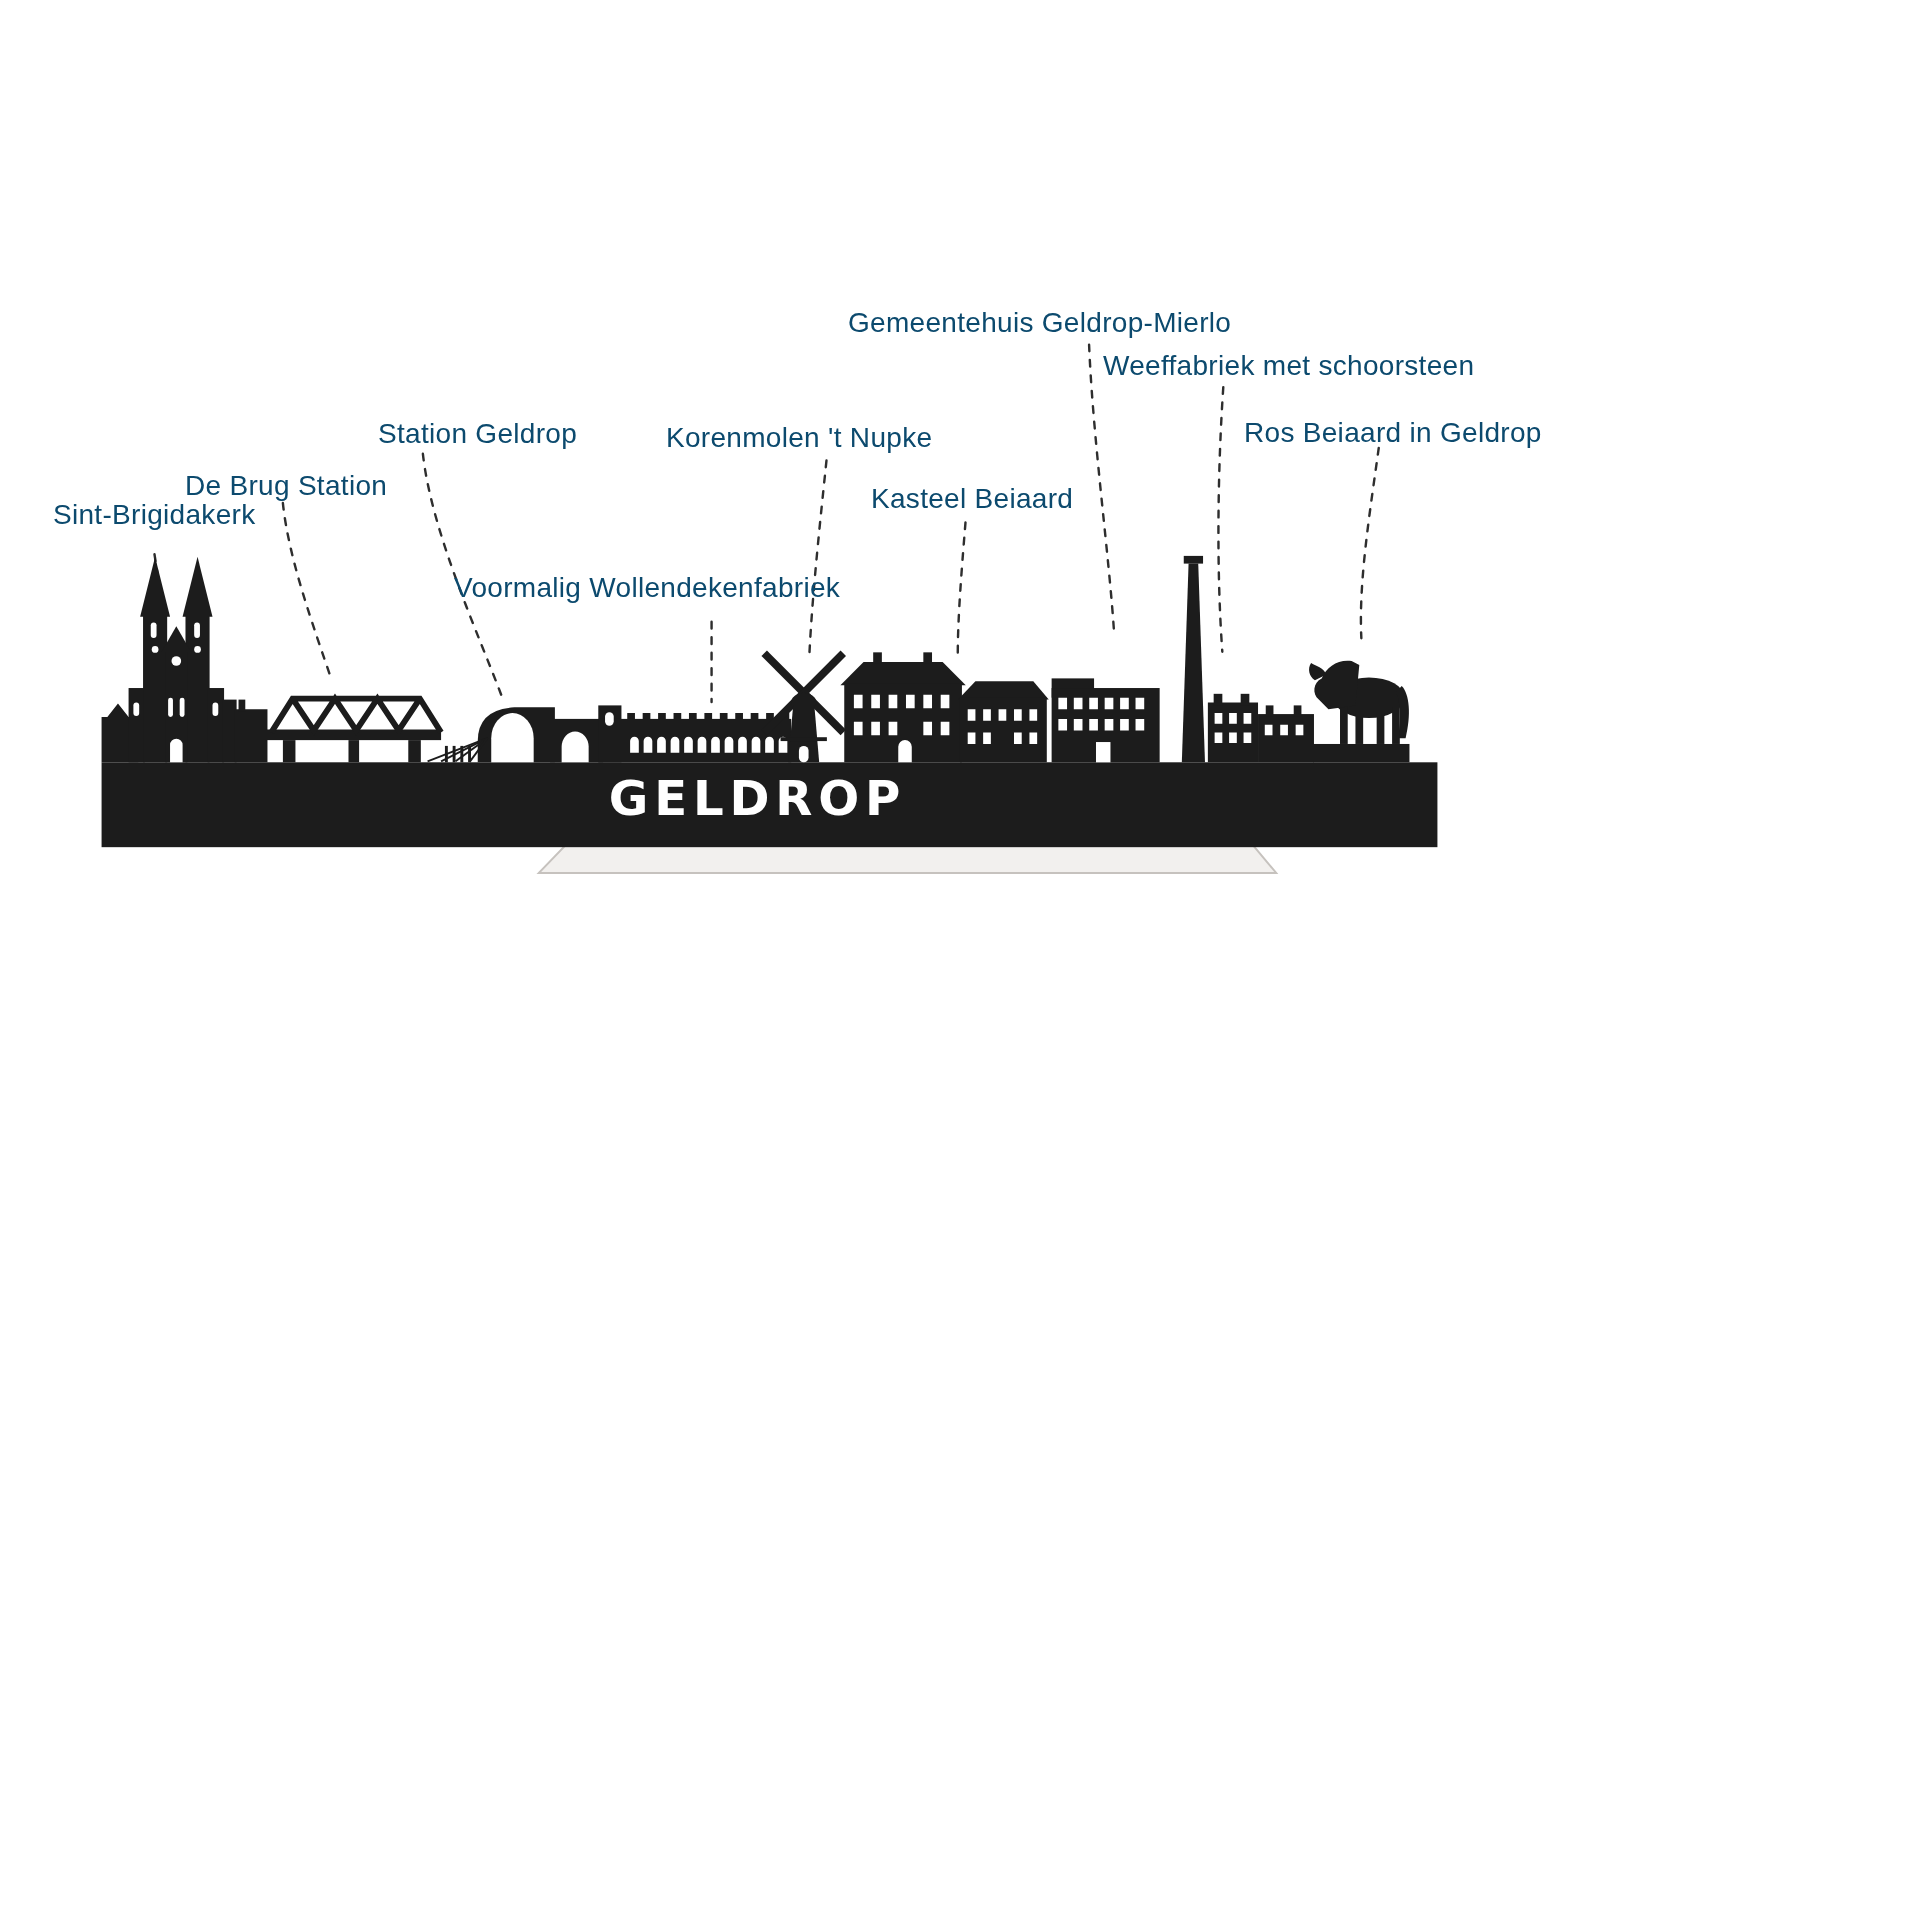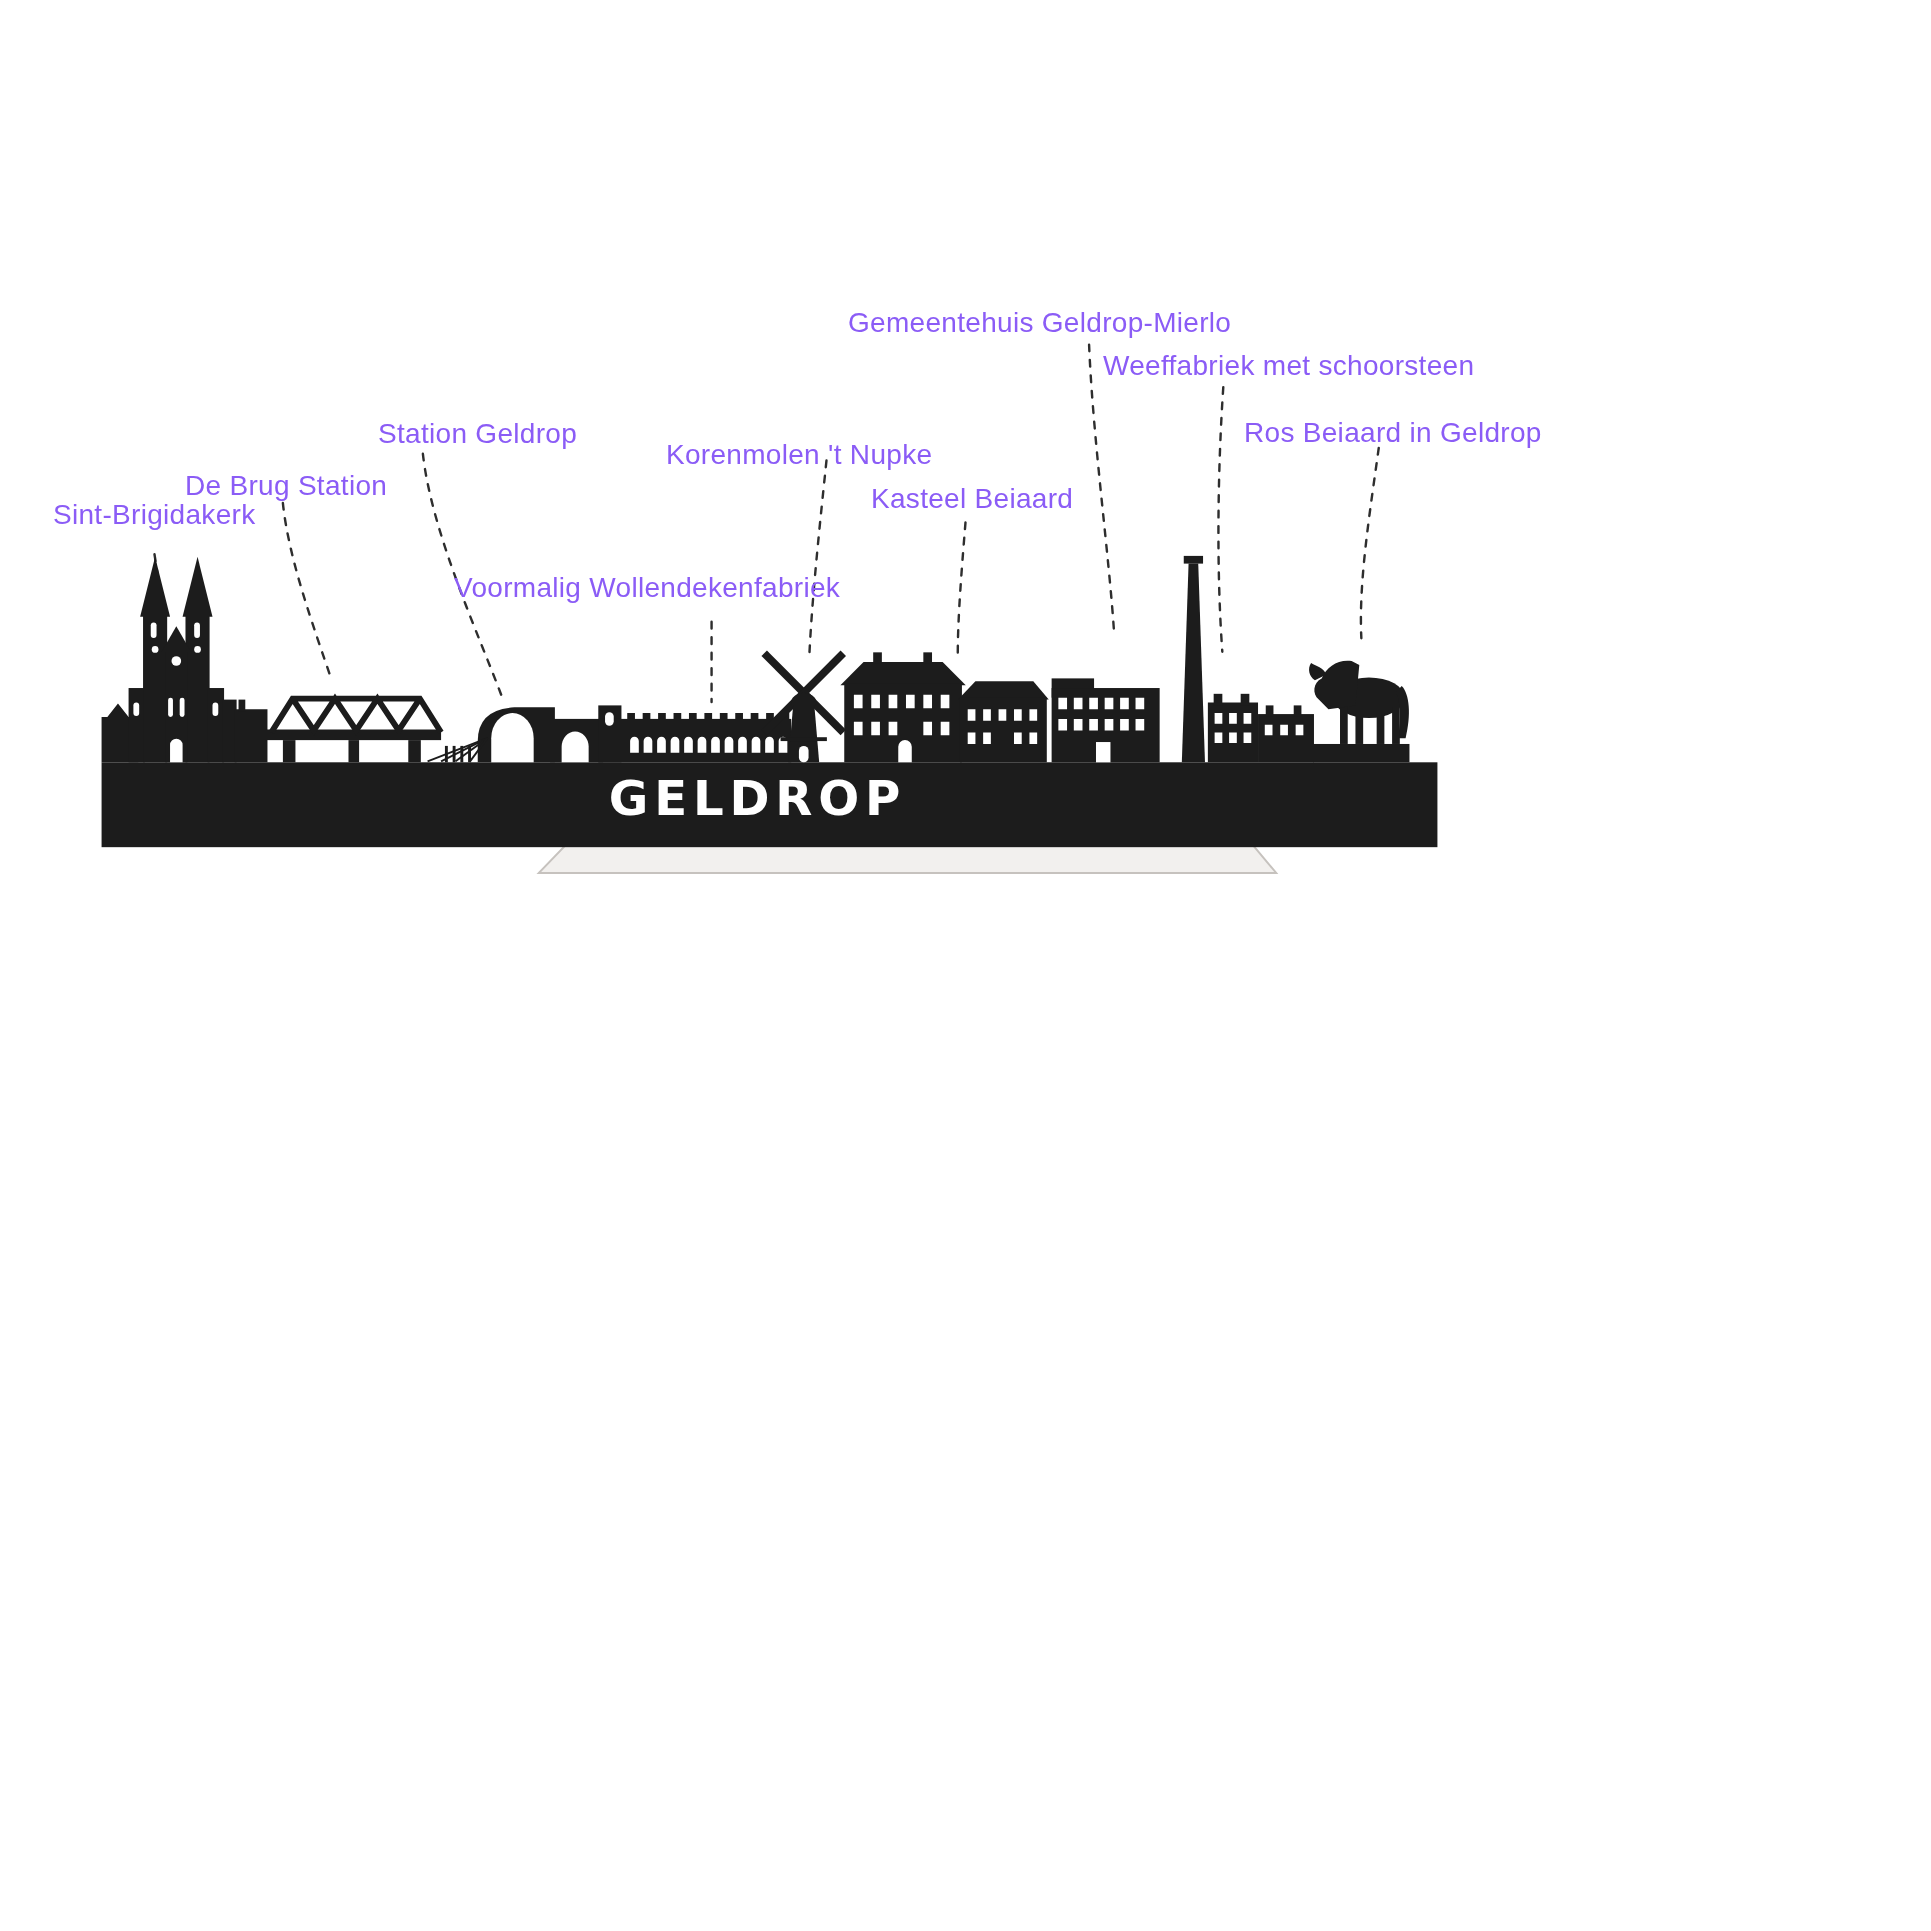--- a/index.html
+++ b/index.html
@@ -10,21 +10,21 @@
     height: 1931px;
     background: #ffffff;
     overflow: hidden;
     font-family: "Liberation Sans", sans-serif;
   }
   .layer { position: absolute; }
   .label {
     position: absolute;
     font-size: 28px;
     line-height: 33px;
-    color: #8b5cf6;
+    color: #0c4a6e;
     white-space: nowrap;
     letter-spacing: 0.3px;
   }
 </style>
 </head>
 <body>
 
 <div class="canvas">
 
   <svg class="layer" style="left:0; top:0;" width="1931" height="1931" viewBox="0 0 2000 2000">
@@ -177,20 +177,20 @@
       </g>
     </g>
 
     <text x="680" y="272" text-anchor="middle" font-size="50" font-weight="bold" letter-spacing="6" fill="#ffffff" font-family="DejaVu Sans, sans-serif">GELDROP</text>
   </svg>
 
   <div class="label" style="left:53px; top:498px;">Sint-Brigidakerk</div>
   <div class="label" style="left:185px; top:469px;">De Brug Station</div>
   <div class="label" style="left:378px; top:417px;">Station Geldrop</div>
   <div class="label" style="left:446px; top:571px;margin-left:8px;">Voormalig Wollendekenfabriek</div>
-  <div class="label" style="left:666px; top:421px;margin-top:17px;">Korenmolen 't Nupke</div>
+  <div class="label" style="left:666px; top:421px;">Korenmolen 't Nupke</div>
   <div class="label" style="left:871px; top:482px;">Kasteel Beiaard</div>
   <div class="label" style="left:848px; top:306px;">Gemeentehuis Geldrop-Mierlo</div>
   <div class="label" style="left:1103px; top:349px;">Weeffabriek met schoorsteen</div>
   <div class="label" style="left:1244px; top:416px;">Ros Beiaard in Geldrop</div>
 
 </div>
 
 
 </body></html>

